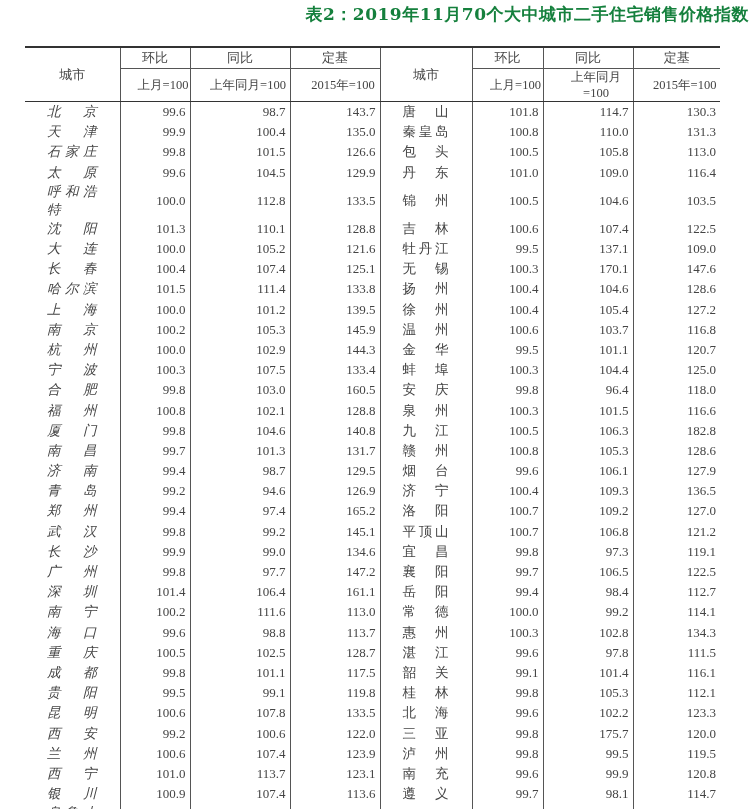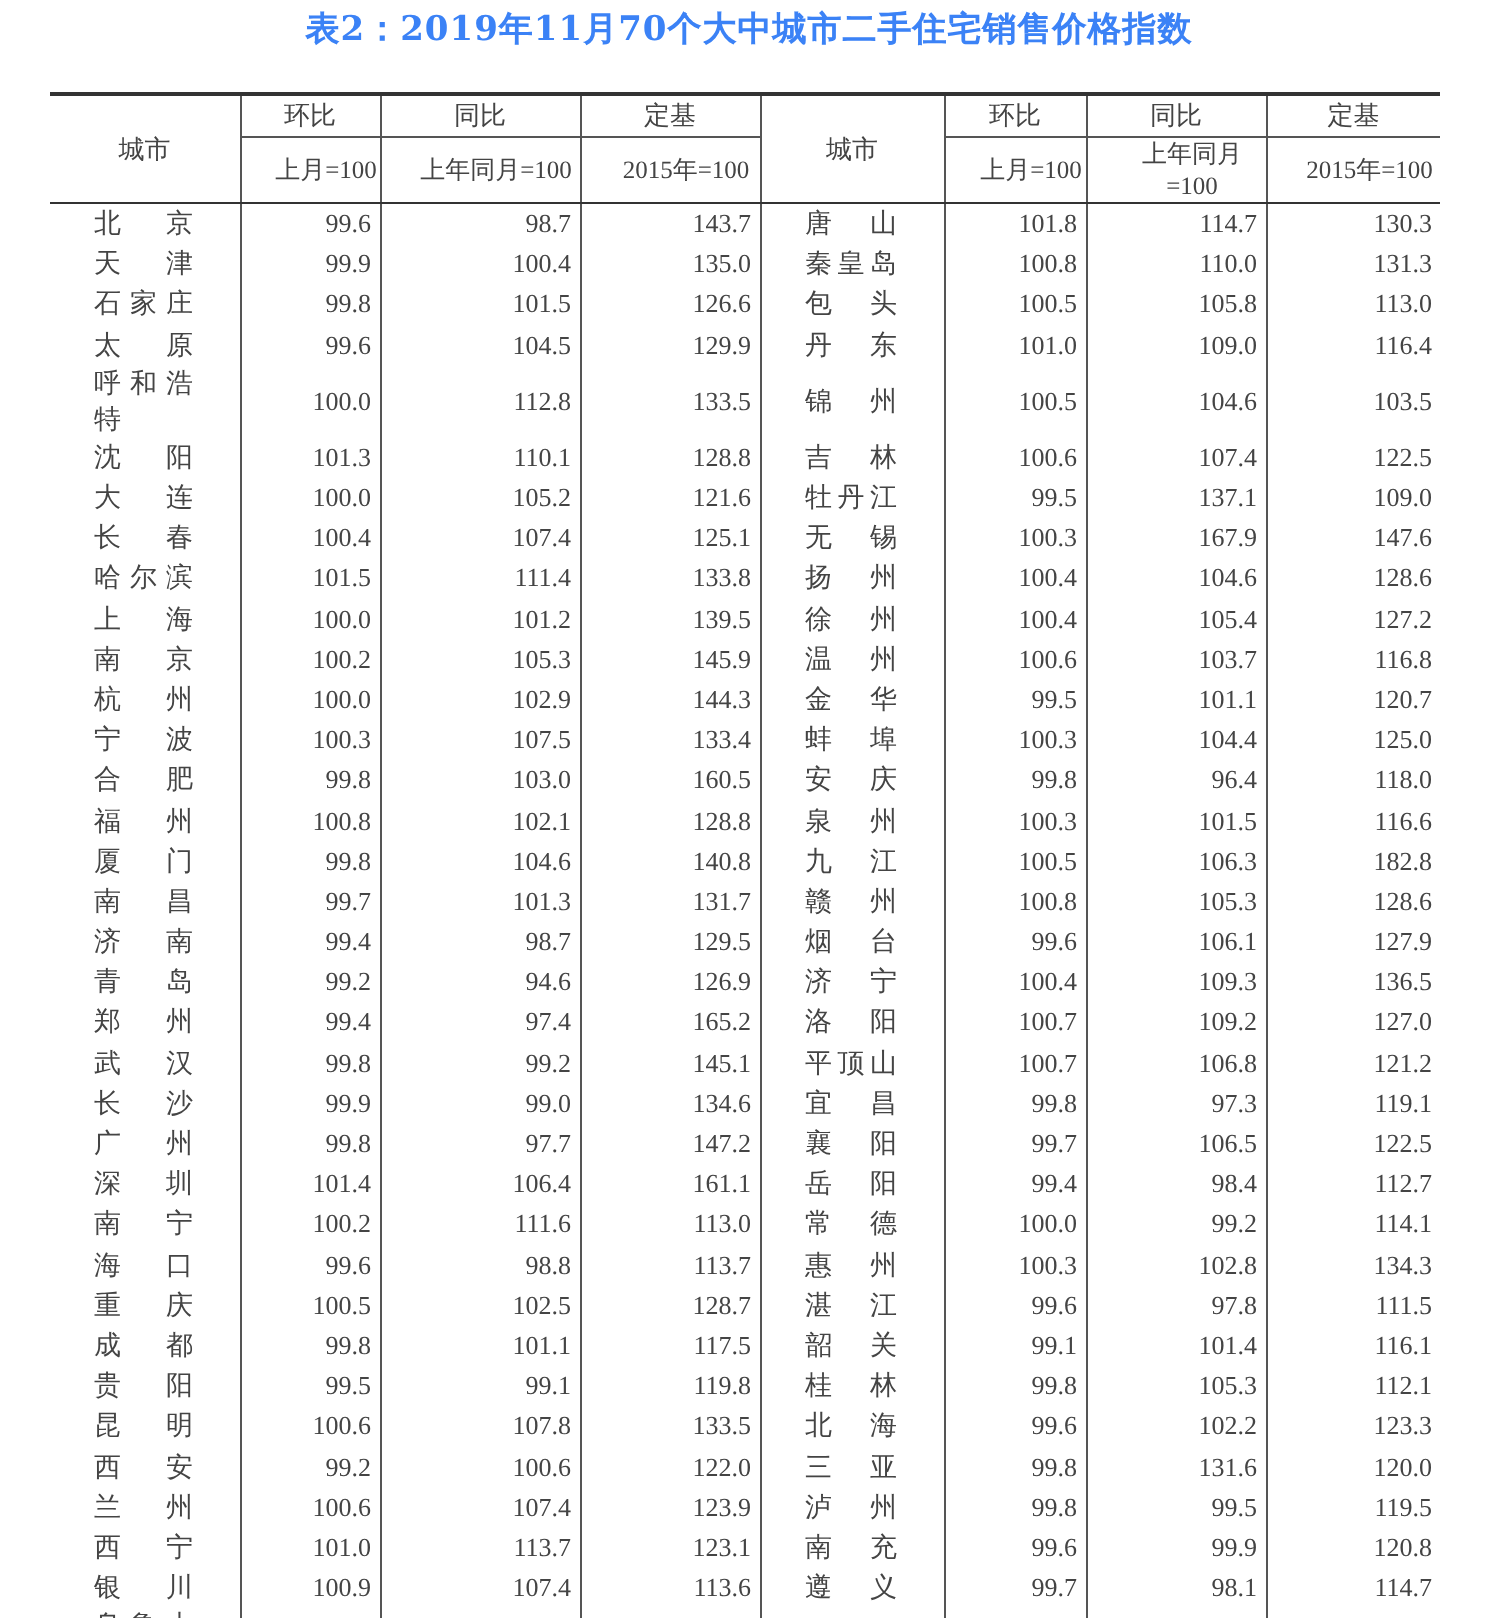--- a/index.html
+++ b/index.html
@@ -1,19 +1,19 @@
 <!DOCTYPE html>
 <html><head>
 <meta charset="utf-8">
 <style>
   html, body { margin:0; padding:0; background:#ffffff; }
   body { width:749px; height:809px; position:relative; overflow:hidden;
          font-family: "DejaVu Serif", "Liberation Serif", serif; color:#333; }
-  .title { position:absolute; top:3px; left:0; width:749px; text-align:center;
-           font-size:17px; font-weight:bold; color:#3b82f6; letter-spacing:0.5px; }
+  .title { position:absolute; top:3px; left:0; width:749px; text-align:right;
+           font-size:17px; font-weight:bold; color:#15803d; letter-spacing:0.5px; }
   table.main { position:absolute; left:25px; top:46px; width:695px;
                border-collapse:collapse; table-layout:fixed; }
   table.main col.c-city { width:95px; }
   table.main col.c-hb { width:70px; }
   table.main col.c-tb { width:100px; }
   table.main col.c-dj { width:90px; }
   table.main col.c-city2 { width:92px; }
   table.main col.c-hb2 { width:71px; }
   table.main col.c-tb2 { width:90px; }
   table.main col.c-dj2 { width:87px; }
@@ -22,21 +22,21 @@
                   font-family:"DejaVu Sans", "Liberation Sans", sans-serif;
                   border-left:1px solid #555; border-right:1px solid #555;
                   height:20px; padding:0; text-align:center; }
   table.main th.first { border-left:none; }
   table.main th.last { border-right:none; }
   table.main th.sub { border-top:1px solid #555; font-family:"Liberation Serif", serif; font-size:12.5px;padding-left:16px; }
   table.main thead tr:last-child th { border-bottom:1.5px solid #333; }
   table.main th.cityhead { border-bottom:1.5px solid #333; }
   table.main td { height:20.2px; padding:0; font-size:13px; color:#444;
                   border-left:1px solid #555; border-right:1px solid #555; }
-  table.main td.first { border-left:none; }
+  table.main td.first { border-left:none;font-style:italic; }
   table.main td.last { border-right:none; }
   table.main td.num { text-align:right; padding-right:4px; font-family:"Liberation Serif", serif; }
   table.main td.city { font-family:"DejaVu Sans", "Liberation Sans", sans-serif; font-size:13.5px;
                        text-align:justify; text-align-last:justify; padding:0 22px 0 22px; letter-spacing:1px; }
   table.main tbody tr:last-child td { border-bottom:2px solid #333; }
 </style>
 </head>
 <body>
 
 <div class="title">表2：2019年11月70个大中城市二手住宅销售价格指数</div>
@@ -143,21 +143,21 @@
         <td class="num">137.1</td>
         <td class="num last">109.0</td>
       </tr>
       <tr>
         <td class="city first">长春</td>
         <td class="num">100.4</td>
         <td class="num">107.4</td>
         <td class="num">125.1</td>
         <td class="city">无锡</td>
         <td class="num">100.3</td>
-        <td class="num">167.9</td>
+        <td class="num">170.1</td>
         <td class="num last">147.6</td>
       </tr>
       <tr>
         <td class="city first">哈尔滨</td>
         <td class="num">101.5</td>
         <td class="num">111.4</td>
         <td class="num">133.8</td>
         <td class="city">扬州</td>
         <td class="num">100.4</td>
         <td class="num">104.6</td>
@@ -373,21 +373,21 @@
         <td class="num">102.2</td>
         <td class="num last">123.3</td>
       </tr>
       <tr>
         <td class="city first">西安</td>
         <td class="num">99.2</td>
         <td class="num">100.6</td>
         <td class="num">122.0</td>
         <td class="city">三亚</td>
         <td class="num">99.8</td>
-        <td class="num">131.6</td>
+        <td class="num">175.7</td>
         <td class="num last">120.0</td>
       </tr>
       <tr>
         <td class="city first">兰州</td>
         <td class="num">100.6</td>
         <td class="num">107.4</td>
         <td class="num">123.9</td>
         <td class="city">泸州</td>
         <td class="num">99.8</td>
         <td class="num">99.5</td>

